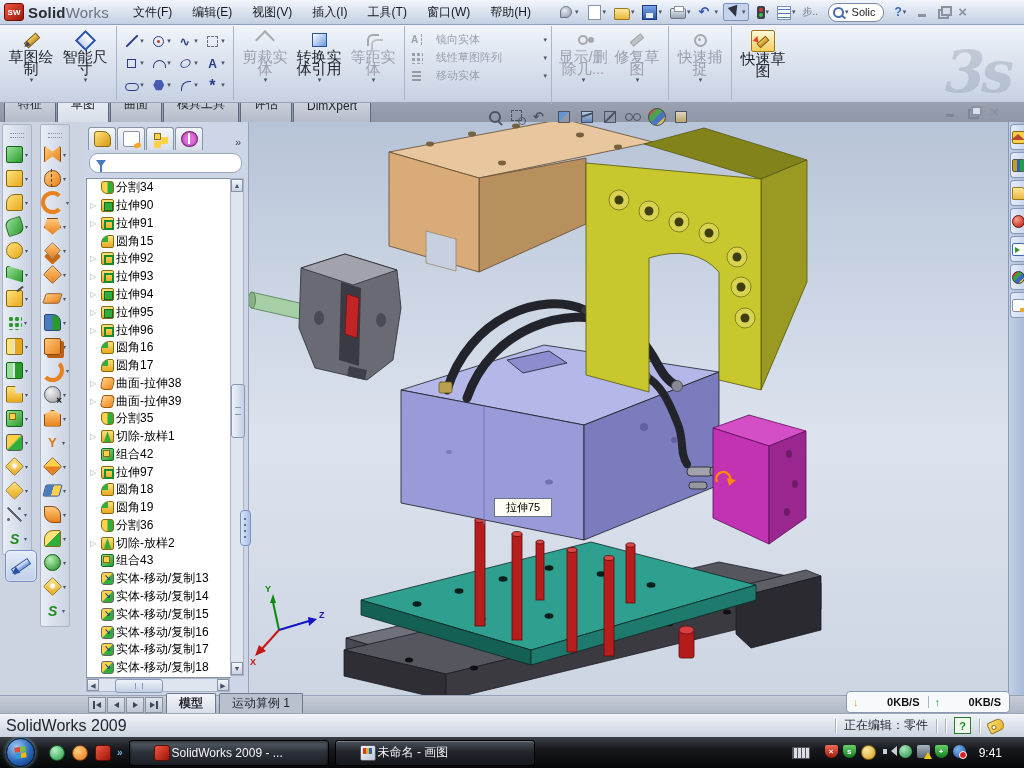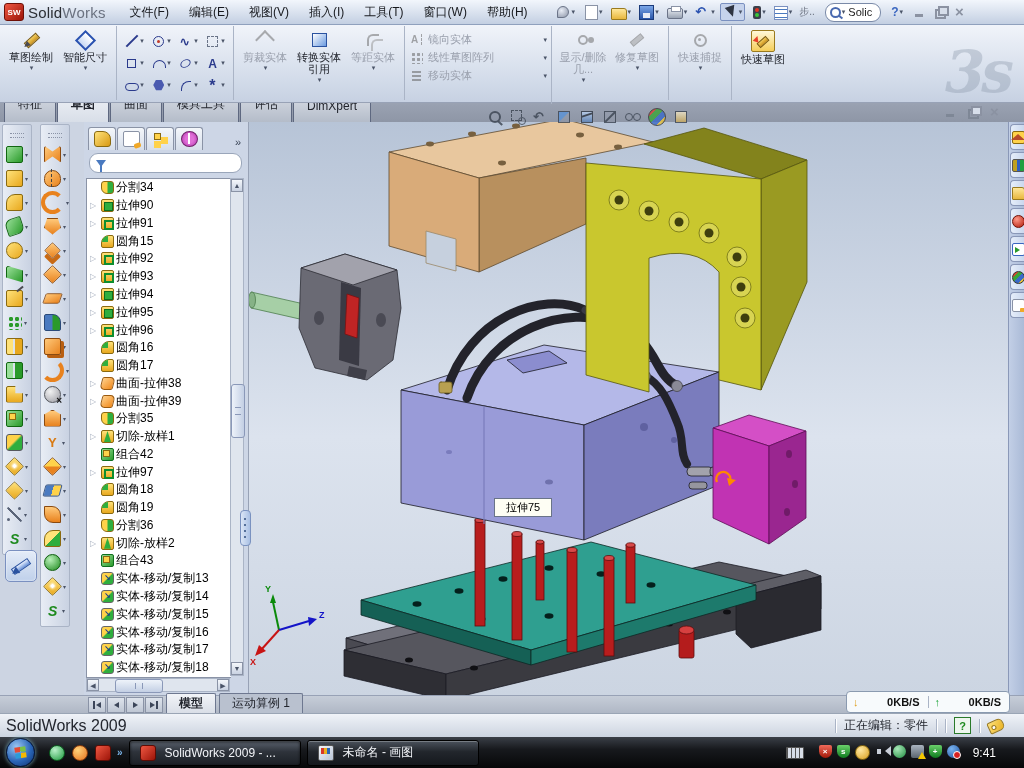--- a/index.html
+++ b/index.html
@@ -6,21 +6,21 @@
   body{width:1024px;height:768px;position:relative;overflow:hidden;
        font-family:"Liberation Sans","DejaVu Sans",sans-serif;background:#cfd8e6;font-size:12px;color:#16181d;}
   .abs{position:absolute}
   
   #titlebar{left:0;top:0;width:1024px;height:24px;background:linear-gradient(#f2f6fc,#c3cfe2);
             border-bottom:1px solid #8fa0bd;display:flex;align-items:center;z-index:60}
   .logo{display:flex;align-items:flex-end;gap:4px;padding:0 14px 0 4px}
   .logo-cube{width:18px;height:16px;background:linear-gradient(135deg,#ef5742,#9c1408);border:1px solid #6e0f06;
              border-radius:3px;color:#fff;font-size:8px;font-weight:bold;display:flex;align-items:center;justify-content:center}
   .brand{font-size:15px;color:#2a2d33;letter-spacing:.2px}
-  .brand b{font-weight:normal}.brand .lite{color:#6b7280}
+  .brand b{font-weight:bold}.brand .lite{color:#6b7280}
   .menus{display:flex}
   .menu{padding:3px 10px;font-size:12px;cursor:default}
   #tb-tools{display:flex;align-items:center;margin-left:14px;gap:2px}
   .tbt{display:flex;align-items:center;padding:1px 2px;border:1px solid transparent;border-radius:2px}
   .tbt.pressed{background:#c6d3ec;border-color:#7a90c0}
   .dd{font-size:7px;color:#4a5468;margin-left:1px}
   .dd::before{content:"▾"}
   .dd.show::before{content:"▾"}
   
   .tbi{width:15px;height:14px;display:inline-block;position:relative}
@@ -48,21 +48,21 @@
   .wb{width:14px;height:12px;position:relative;display:inline-block}
   .wb-min::before{content:"";position:absolute;left:2px;bottom:1px;width:8px;height:3px;background:#8b92a2}
   .wb-rest::before{content:"";position:absolute;left:2px;top:3px;width:7px;height:6px;border:2px solid #8b92a2}
   .wb-rest::after{content:"";position:absolute;left:5px;top:0;width:7px;height:6px;border:2px solid #8b92a2;background:#d7deea}
   .wb-close::before{content:"×";font-size:15px;font-weight:bold;color:#8b92a2;line-height:12px;padding-left:2px}
   
   #ribbon{left:0;top:24px;width:1024px;height:79px;background:linear-gradient(#f1f4fa,#d3dcea 70%,#c7d1e2);
           border-bottom:1px solid #98a2b6;display:flex;align-items:stretch;padding-top:2px;box-sizing:border-box;z-index:55}
   .rgroup{display:flex;align-items:flex-start;padding:2px 4px;border-right:1px solid #aab4c6;height:70px}
   .rbtn{width:54px;text-align:center;display:flex;flex-direction:column;align-items:center;justify-content:flex-start;gap:1px;padding-top:2px}
-  .rbtn .lab{font-size:11px;line-height:12px;color:#23262e;width:50px}
+  .rbtn .lab{font-size:15px;line-height:12px;color:#23262e;width:50px}
   .rbtn.dis .lab{color:#9aa0ad}
   .rbtn.dis .ric{filter:grayscale(1) opacity(.5)}
   .ric{width:22px;height:20px;position:relative;display:flex;align-items:center;justify-content:center}
   .sketch-pencil-icon::before{content:"";position:absolute;width:14px;height:5px;background:linear-gradient(#f5ce5a,#c89020);border:1px solid #7a5a10;transform:rotate(-42deg);left:4px;top:7px}
   .sketch-pencil-icon::after{content:"";position:absolute;left:1px;top:13px;border:3px solid transparent;border-right:6px solid #4a4a52;transform:rotate(-42deg)}
   .smart-dim-icon::before{content:"";width:11px;height:11px;border:2px solid #2a52b0;transform:rotate(45deg);background:linear-gradient(#fff,#c8d8f4)}
   .trim-entities-icon::before{content:"";width:12px;height:12px;border-left:2px solid #5a6478;border-top:2px solid #5a6478;transform:rotate(45deg)}
   .convert-entities-icon::before{content:"";width:13px;height:12px;background:linear-gradient(135deg,#ffffff,#6a9ae0);border:1px solid #2a52a0}
   .offset-entities-icon::before{content:"";width:10px;height:10px;border:2px solid #5a6478;border-radius:50% 0 0 0;border-right:none;border-bottom:none}
   .offset-entities-icon::after{content:"";position:absolute;left:9px;top:9px;width:10px;height:10px;border:2px solid #8a93a6;border-radius:50% 0 0 0;border-right:none;border-bottom:none}
@@ -85,34 +85,34 @@
   .rectangle-icon::before{content:"";position:absolute;inset:2px;border:1.6px solid #2a3a8c}
   .arc-icon::before{content:"";position:absolute;left:1px;top:3px;width:11px;height:7px;border:1.6px solid #2a3a8c;border-bottom:none;border-radius:8px 8px 0 0}
   .ellipse-icon::before{content:"";position:absolute;inset:1px;border:1.6px solid #2a3a8c;border-radius:50%;transform:rotate(-30deg) scaleY(.7)}
   .text-icon::before{content:"A";color:#2a3a8c;font-weight:bold;font-size:12px;line-height:13px;padding-left:2px}
   .slot-icon::before{content:"";position:absolute;left:0;top:4px;width:12px;height:6px;border:1.6px solid #2a3a8c;border-radius:4px}
   .polygon-icon::before{content:"";position:absolute;inset:1px;background:#4a5ab0;clip-path:polygon(25% 3%,75% 3%,100% 50%,75% 97%,25% 97%,0 50%)}
   .fillet-icon2::before{content:"";position:absolute;left:2px;top:2px;width:9px;height:9px;border-left:1.8px solid #2a3a8c;border-top:1.8px solid #2a3a8c;border-top-left-radius:8px}
   .point-icon::before{content:"*";color:#2a3a8c;font-weight:bold;font-size:16px;line-height:14px;padding-left:3px}
   
   .rrows{display:flex;flex-direction:column;gap:3px;padding-top:6px}
-  .rrow{display:flex;align-items:center;gap:4px;width:138px}
+  .rrow{display:flex;align-items:center;gap:12px;width:138px}
   .rrow .lab{font-size:11px;color:#9aa0ad;white-space:nowrap}
   .rrow .ric{width:15px;height:14px;filter:grayscale(1) opacity(.55)}
   .mirror-entities-icon::before{content:"A";font-size:10px;font-weight:bold;color:#5a6478;border-right:1px dashed #5a6478;padding-right:3px}
   .linear-pattern-icon::before{content:"";width:12px;height:12px;background:radial-gradient(circle,#5a6478 1.4px,transparent 1.6px);background-size:5px 5px}
   .move-entities-icon::before{content:"";width:9px;height:2px;background:#5a6478;box-shadow:0 -4px 0 #5a6478,0 4px 0 #5a6478}
   .rrow .dd{margin-left:auto}
   .watermark{position:absolute;right:14px;top:14px;font-size:58px;font-style:italic;font-weight:bold;
              color:rgba(140,152,172,.38);font-family:"DejaVu Serif",serif;z-index:0;letter-spacing:-4px}
   
   #tabrow{left:0;top:103px;width:1024px;height:19px;background:linear-gradient(#9aa2b2,#8e96a6);display:flex;align-items:flex-end;padding-left:4px;box-sizing:border-box;z-index:10}
   .ctab{border:1px solid #5e6880;border-bottom:none;border-radius:3px 3px 0 0;background:linear-gradient(#d4d9e2,#b4bcc9);
         font-size:12px;padding:1px 13px 9px;margin-right:1px;color:#23262e;position:relative}
-  .ctab.active{background:linear-gradient(#eef1f6,#d8dee8);padding-top:2px;font-weight:bold;z-index:2}
+  .ctab.active{background:linear-gradient(#eef1f6,#d8dee8);padding-top:2px;font-weight:normal;z-index:2}
   
   #main{left:0;top:122px;width:1024px;height:573px;background:#ccd4e2}
   
   .tcol{position:absolute;top:2px;width:28px;background:linear-gradient(90deg,#e8edf5,#c9d2e2);border:1px solid #aab4c6;border-radius:2px;
         display:flex;flex-direction:column;align-items:center;padding:8px 0 4px}
   .tcol::before{content:"";width:14px;height:3px;border-top:1px dotted #8a93a6;border-bottom:1px dotted #8a93a6;margin-bottom:4px}
   .tslot{height:24px;display:flex;align-items:center;justify-content:center;gap:1px;width:100%}
   .tg{width:15px;height:15px;position:relative;border-radius:2px;display:inline-block}
   .tslot .dd{font-size:6px}
   .t-green{background:linear-gradient(135deg,#9ae09a,#2a9a2a);border:1px solid #116611}
@@ -288,21 +288,21 @@
         linear-gradient(90deg,#2b9cd8 48%,transparent 48% 52%,#f5b800 52%);
         background-size:100% 47%;background-position:0 0,0 100%;background-repeat:no-repeat}
   #qlaunch{display:flex;align-items:center;gap:7px;margin:0 6px}
   .qi{width:14px;height:14px;border-radius:3px;position:relative}
   .messenger-icon{background:radial-gradient(circle at 35% 30%,#b8f0c8,#1e9a3e);border-radius:50%;border:1px solid #0c5e20}
   .safety-ball-icon{background:radial-gradient(circle at 35% 30%,#ffd27a,#e8741e);border-radius:50%;border:1px solid #8a3c0c}
   .solidworks-icon{background:linear-gradient(135deg,#ef5742,#9c1408);border:1px solid #5e0c04;border-radius:3px}
   .paint-icon{background:linear-gradient(135deg,#f4f7fb,#b8c4d6);border:1px solid #555;border-radius:2px}
   .paint-icon::after{content:"";position:absolute;left:2px;top:2px;width:9px;height:6px;background:linear-gradient(90deg,#d8382a 33%,#e8b020 33% 66%,#2a66b8 66%)}
   .ql-ovf{color:#7ab4e8;font-size:10px;font-weight:bold}
-  .taskbtn{display:flex;align-items:center;gap:9px;height:24px;min-width:150px;max-width:160px;margin-left:6px;padding:0 10px;
+  .taskbtn{display:flex;align-items:center;gap:2px;height:24px;min-width:150px;max-width:160px;margin-left:6px;padding:0 24px;
            border:1px solid #000;border-radius:3px;background:linear-gradient(#4b525c,#22262c 45%,#15181d);
            box-shadow:inset 0 1px 0 rgba(255,255,255,.25);color:#f2f4f8;font-size:12px;white-space:nowrap;overflow:hidden}
   .taskbtn.active{background:linear-gradient(#5a626e,#2e333b 45%,#1c2026);box-shadow:inset 0 1px 3px rgba(0,0,0,.7),inset 0 1px 0 rgba(255,255,255,.15)}
   .taskbtn .qi{flex:none}
   #tray{margin-left:auto;display:flex;align-items:center;gap:5px;padding-right:8px}
   .kbd-icon{width:16px;height:10px;background:#d8dee8;border:1px solid #555;border-radius:1px;
             background-image:linear-gradient(90deg,#555 1px,transparent 1px);background-size:4px 100%;margin-right:10px}
   .ti{width:13px;height:13px;position:relative;border-radius:2px;font-size:8px;color:#fff;text-align:center;line-height:13px;font-weight:bold}
   .security-alert-icon{background:linear-gradient(#f06a5a,#a01808);border-radius:2px 2px 50% 50%}
   .security-alert-icon::before{content:"×"}
@@ -312,21 +312,21 @@
   .volume-icon{background:transparent}
   .volume-icon::before{content:"";position:absolute;left:2px;top:4px;width:4px;height:5px;background:#c8ced8}
   .volume-icon::after{content:"";position:absolute;left:5px;top:1px;border:5.5px solid transparent;border-right:6px solid #c8ced8}
   .sync-icon{background:radial-gradient(circle at 35% 30%,#a8e8b8,#1e8a3e);border-radius:50%}
   .network-warning-icon{background:linear-gradient(#aab4c0,#5a646e)}
   .network-warning-icon::before{content:"";position:absolute;right:-2px;bottom:-1px;border:4px solid transparent;border-bottom:7px solid #f5c800}
   .health-shield-icon{background:linear-gradient(#6ad06a,#0e7a1e);border-radius:2px 2px 50% 50%}
   .health-shield-icon::before{content:"+"}
   .messenger-status-icon{background:radial-gradient(circle at 35% 30%,#7ab4f0,#1c4f9c);border-radius:50%}
   .messenger-status-icon::before{content:"";position:absolute;right:-1px;bottom:-1px;width:6px;height:6px;border-radius:50%;background:#d82020;border:1px solid #fff}
-  #clock{color:#fff;font-size:12px;margin-left:8px;margin-right:20px;text-shadow:0 1px 2px #000}
+  #clock{color:#fff;font-size:12px;margin-left:8px;margin-right:14px;text-shadow:0 1px 2px #000}
 </style>
 </head>
 <body>
 
 <div id="titlebar" class="abs">
   <div class="logo">
     <span class="logo-cube">SW</span>
     <span class="brand"><b>Solid</b><span class="lite">Works</span></span>
   </div>
   <div class="menus">

